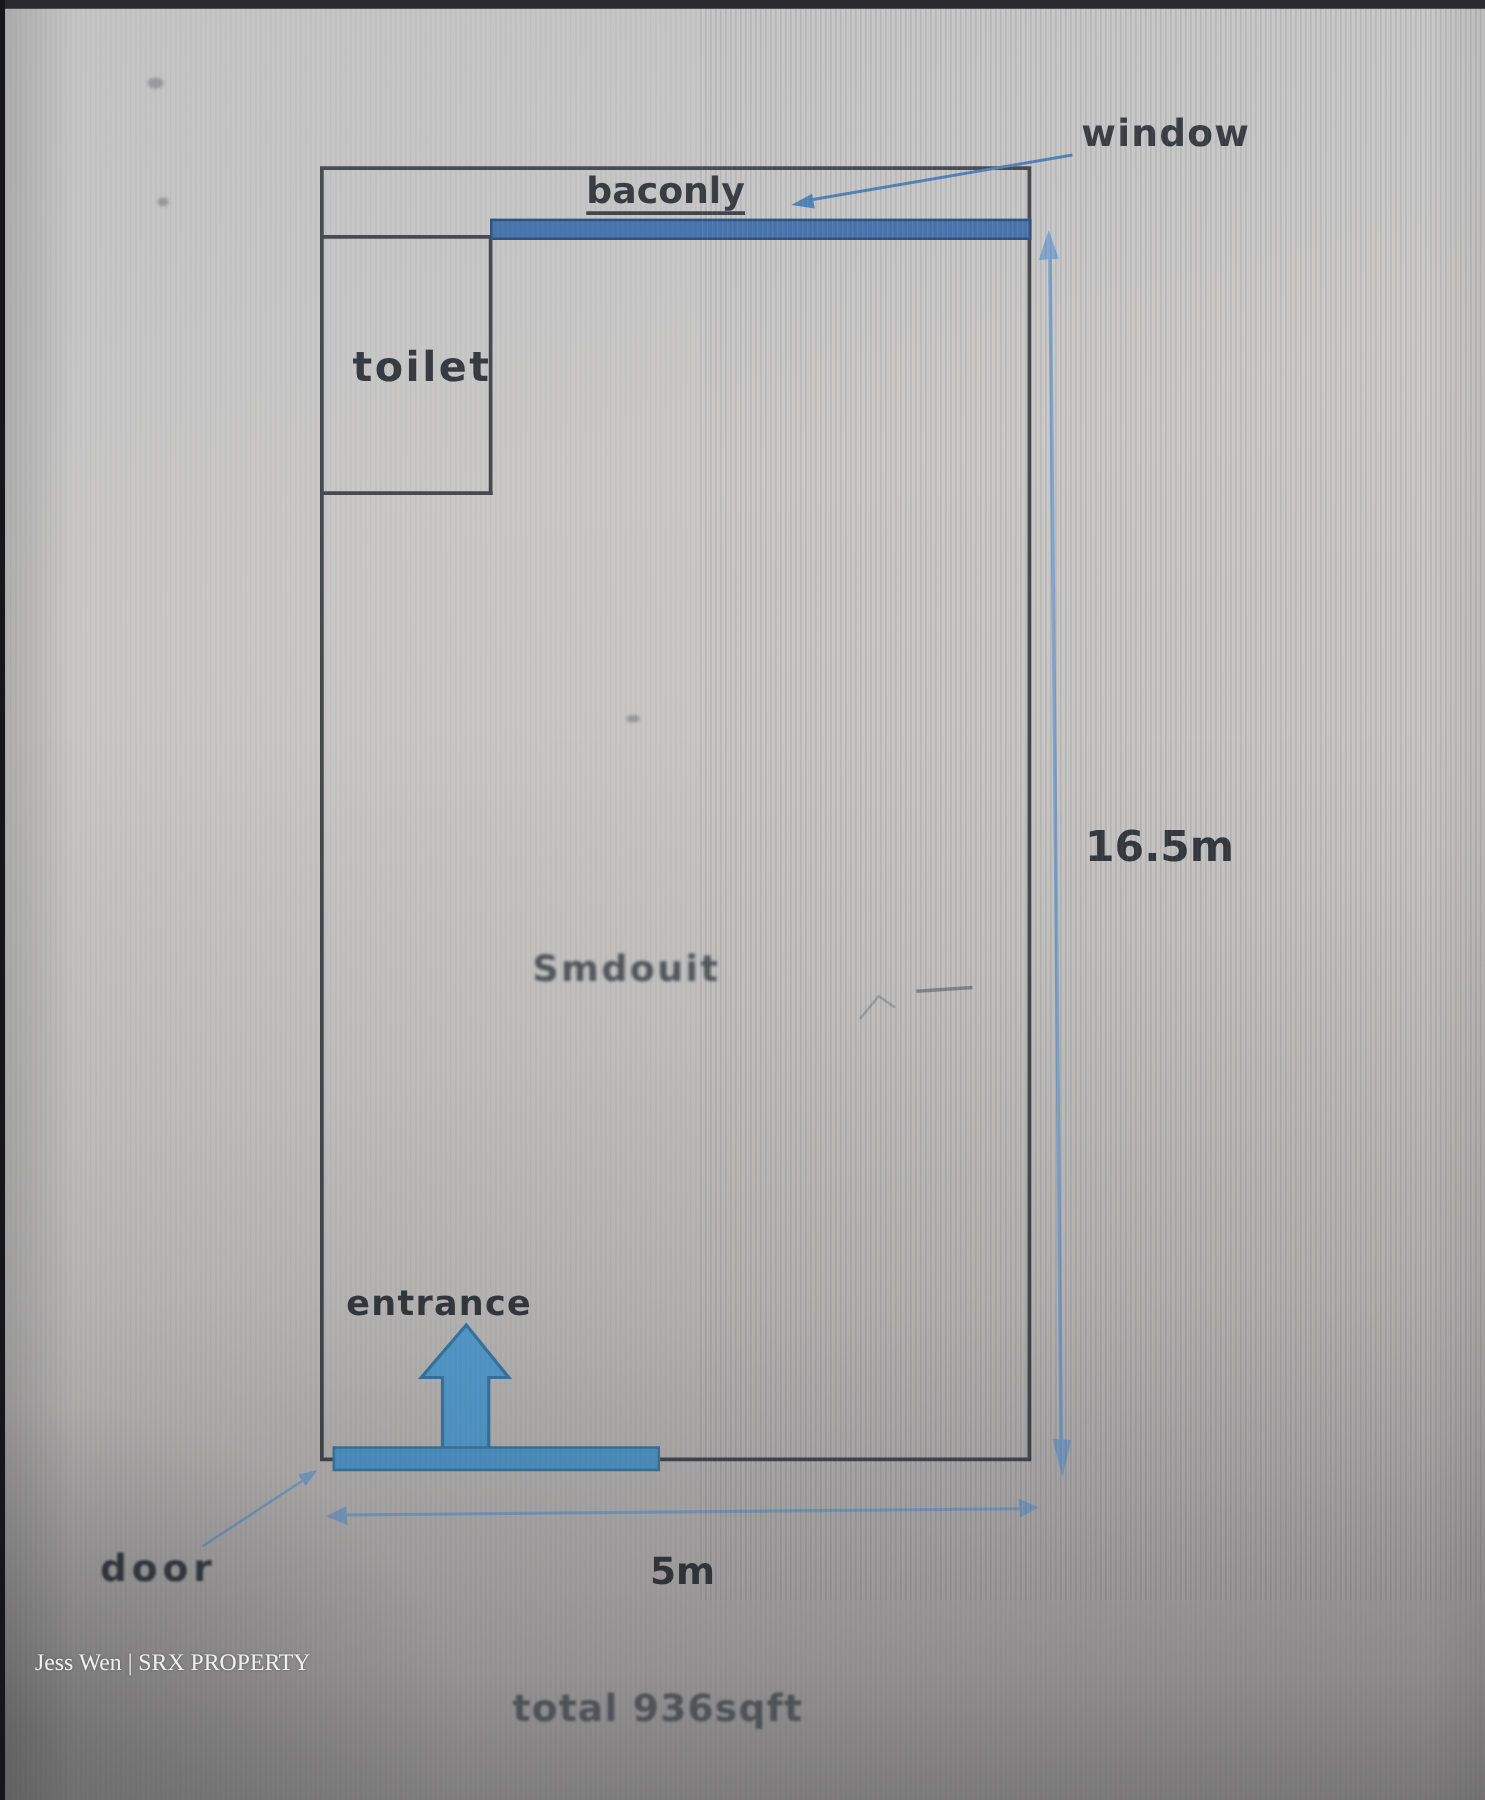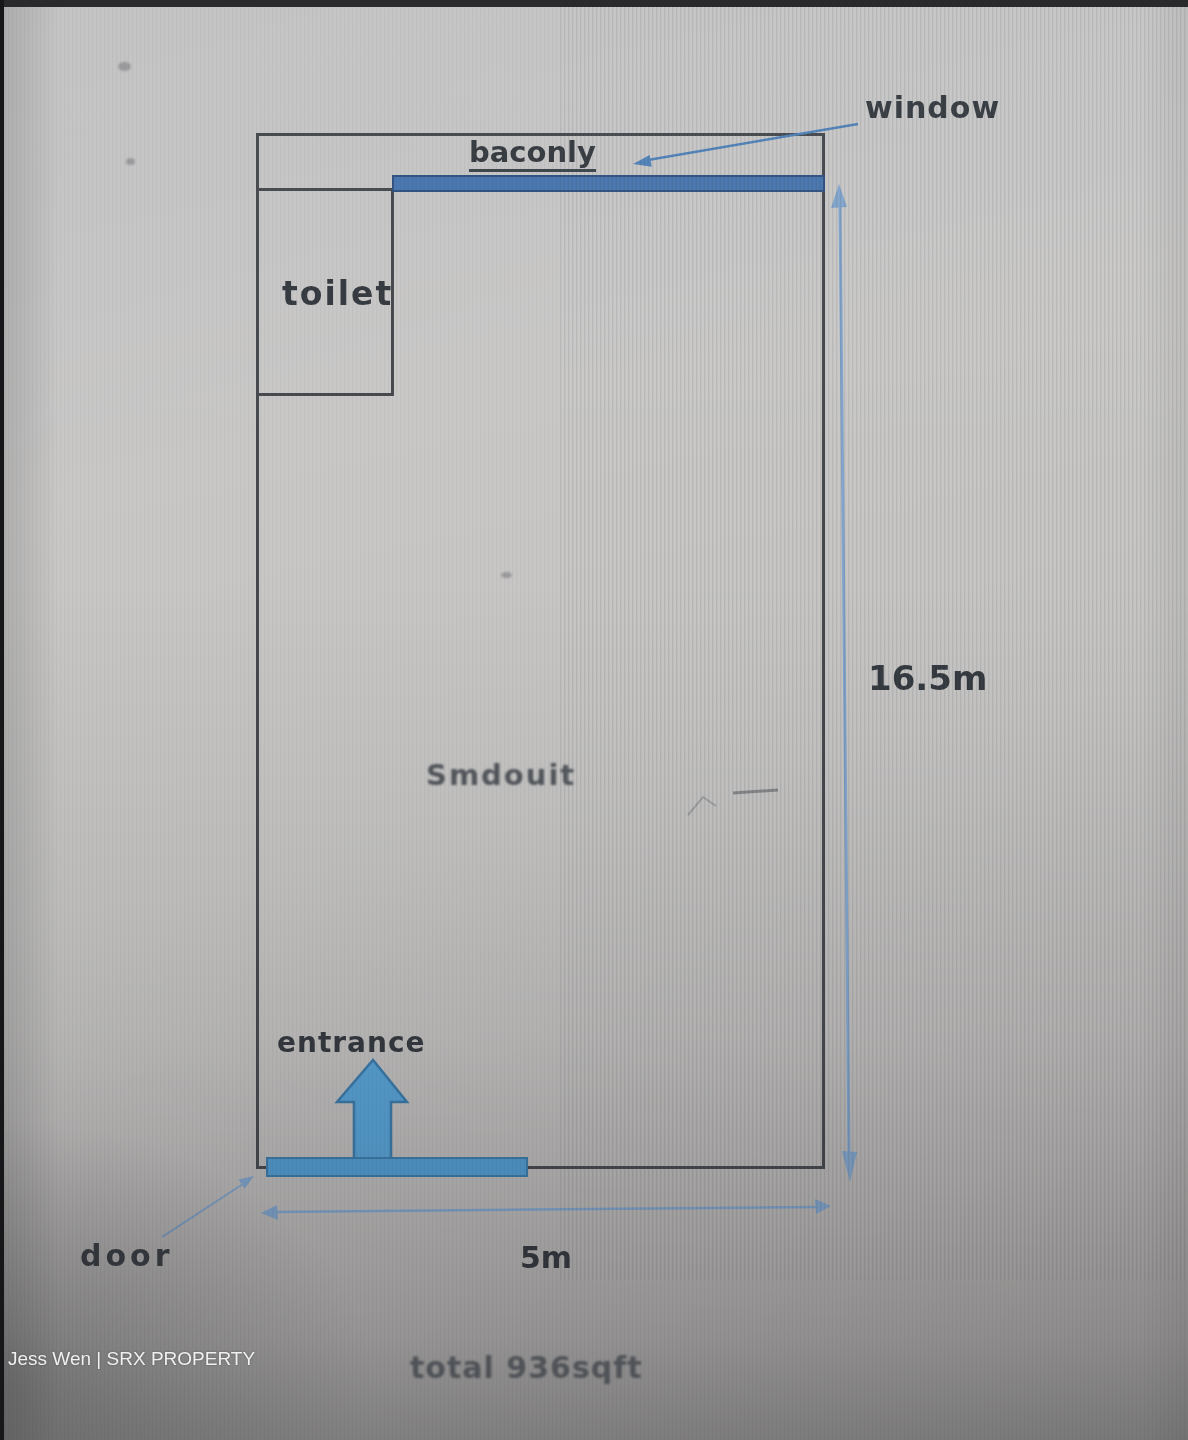--- a/index.html
+++ b/index.html
@@ -46,23 +46,23 @@
   .lbl-entrance{left:277px;top:1026px;font-size:28px;letter-spacing:1px;filter:blur(0.5px);}
   .lbl-door{left:80px;top:1238px;font-size:30px;letter-spacing:4px;color:#3a3f45;filter:blur(0.7px);}
   .lbl-dim-width{left:520px;top:1240px;font-size:30px;filter:blur(0.5px);}
   .lbl-total{left:410px;top:1350px;font-size:30px;letter-spacing:1px;color:#5f6368;filter:blur(0.9px);}
 
   .speck{position:absolute;border-radius:50%;background:rgba(80,80,86,0.38);filter:blur(1.2px);}
   .speck-1{left:118px;top:62px;width:13px;height:9px;}
   .speck-2{left:126px;top:158px;width:9px;height:7px;}
   .speck-3{left:501px;top:572px;width:11px;height:6px;}
 
-  .watermark{position:absolute;left:8px;top:1320px;
-    font-family:Liberation Sans, sans-serif;font-size:19px;font-weight:400;
-    color:rgba(248,248,248,0.95);text-shadow:0 0 2px rgba(60,60,60,0.6);white-space:nowrap;margin-top:28px;}
+  .watermark{position:absolute;left:28px;top:1320px;
+    font-family:Liberation Serif, serif;font-size:19px;font-weight:400;
+    color:rgba(248,248,248,0.95);text-shadow:0 0 2px rgba(60,60,60,0.6);white-space:nowrap;}
 
   svg.arrows{position:absolute;left:0;top:0;}
 </style>
 </head>
 <body>
 
 <div class="screenshot">
 
   <div class="plan-layer">
 

